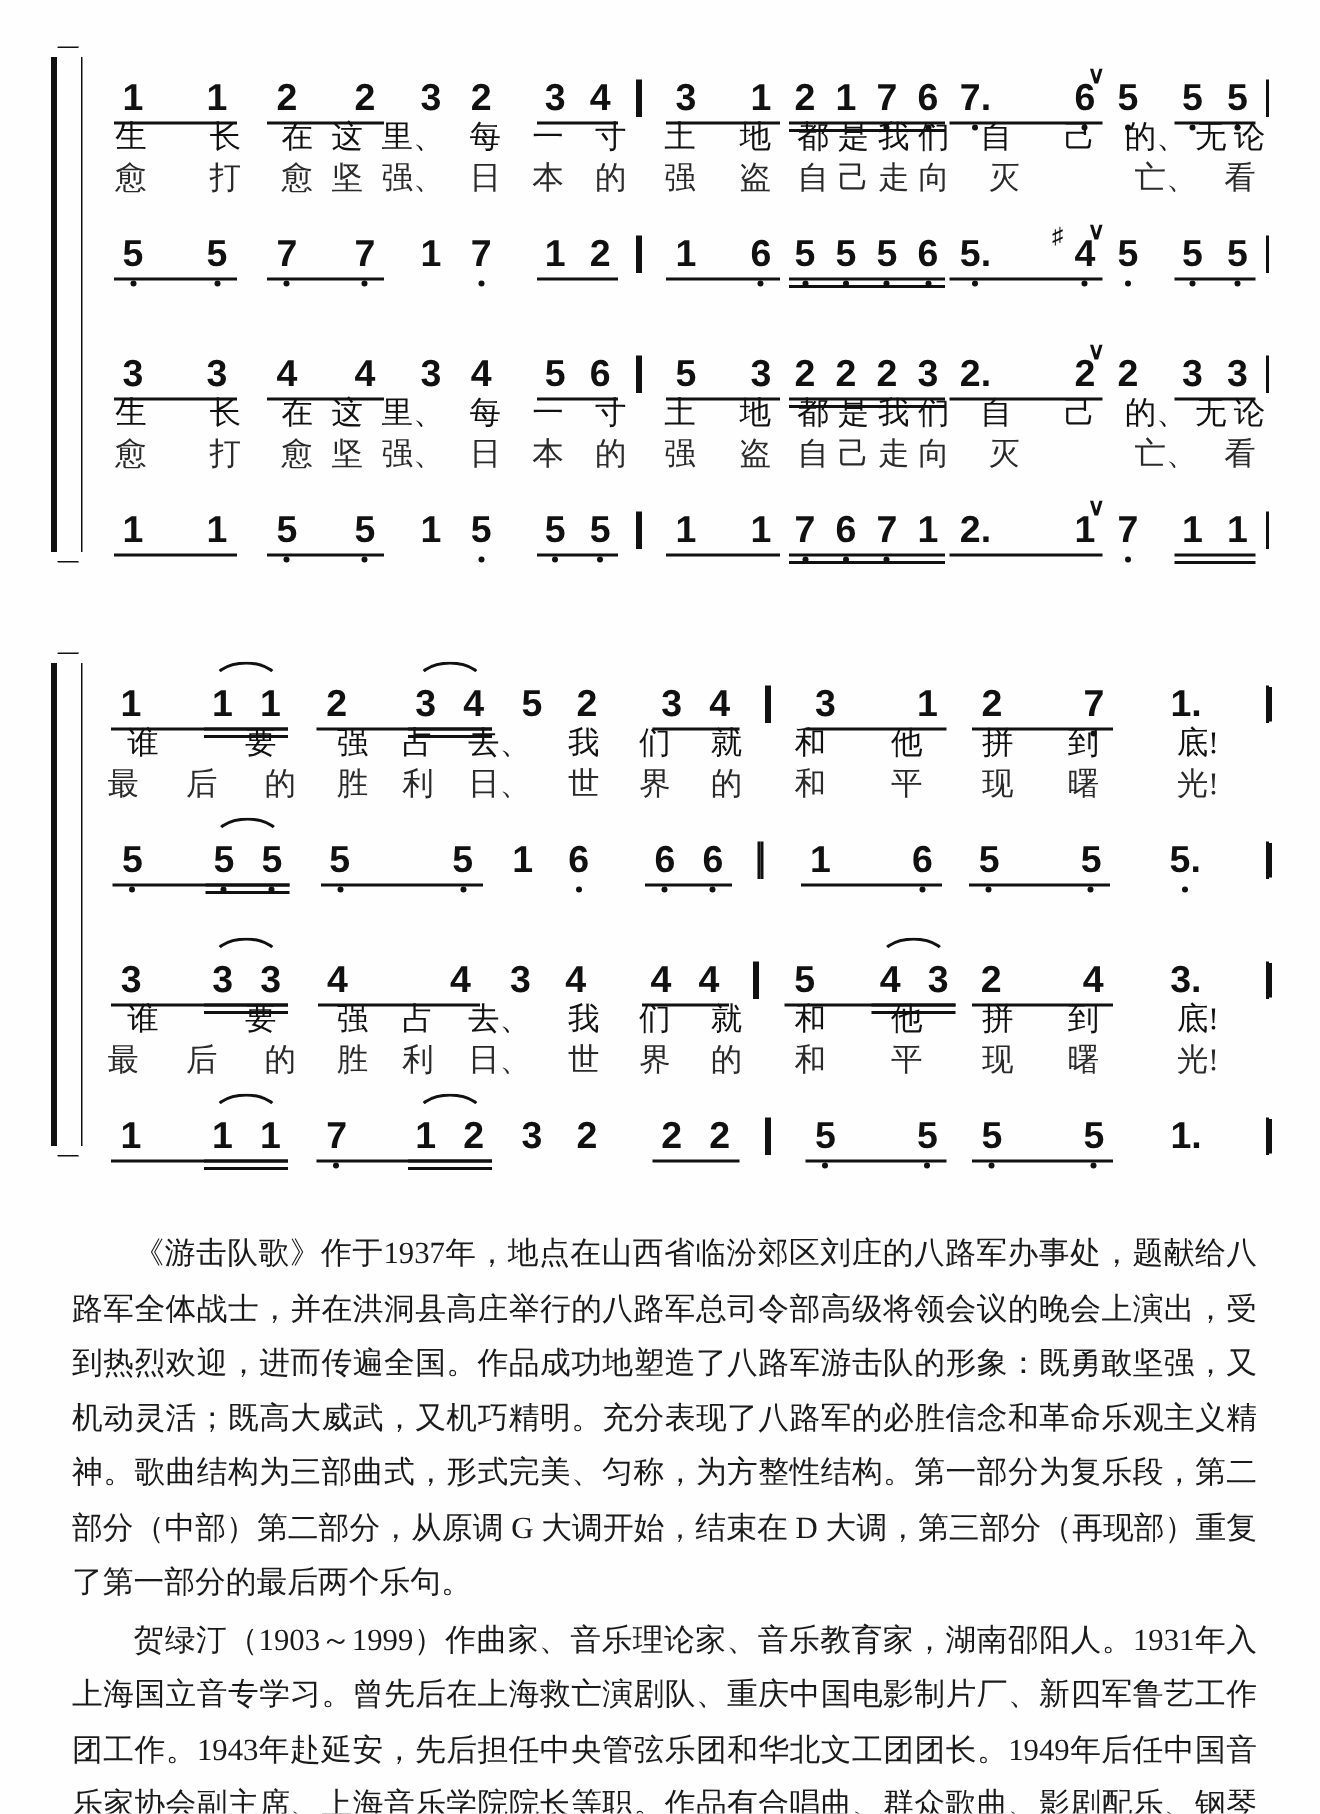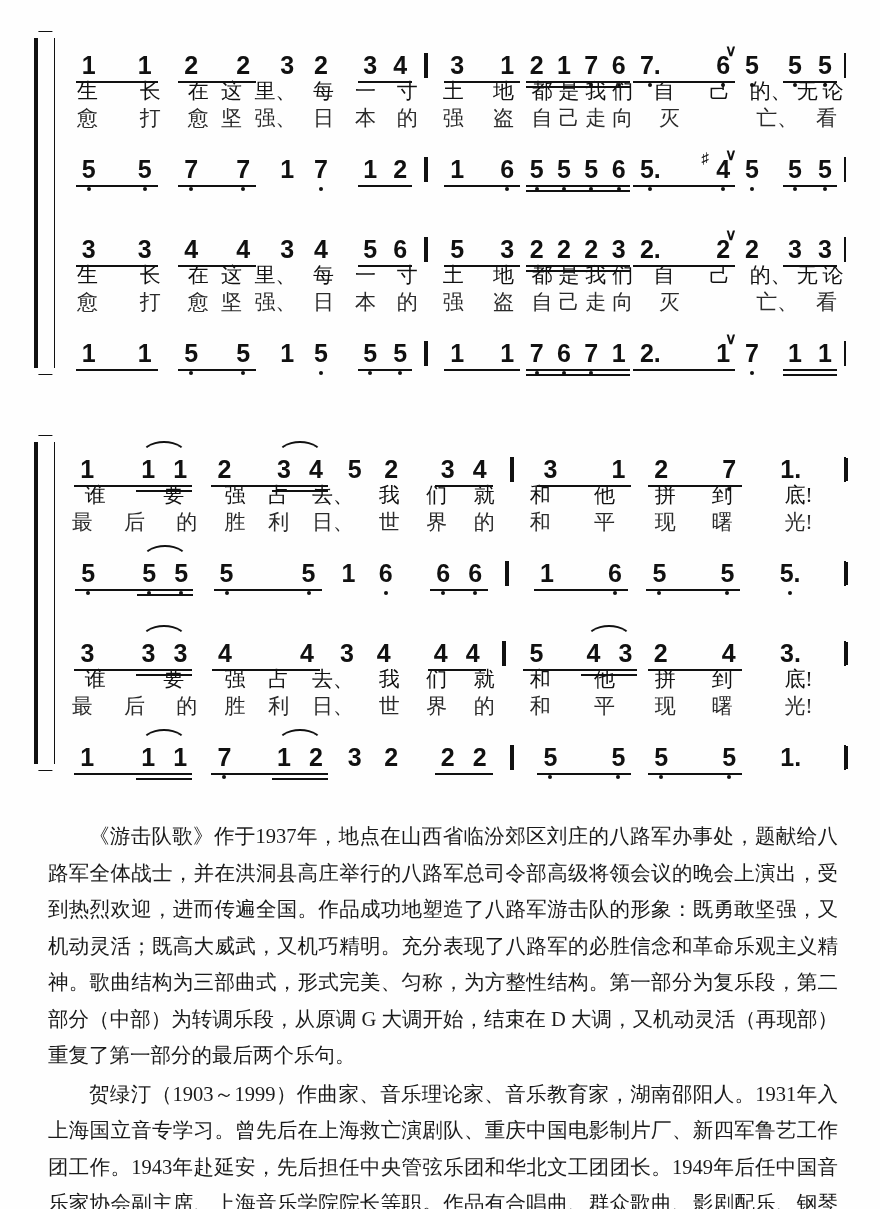--- a/index.html
+++ b/index.html
@@ -760,18 +760,18 @@
         </div>
         <div class="measure finalbar" style="width:100px;padding-right:14px;">
           <span class="note" style="width:40px;">1<span class="aug">.</span></span>
         </div>
       </div>
 
     </div>
   </div>
 
   <div class="prose" style="top:818px;">
-    <p class="para">《游击队歌》作于1937年，地点在山西省临汾郊区刘庄的八路军办事处，题献给八路军全体战士，并在洪洞县高庄举行的八路军总司令部高级将领会议的晚会上演出，受到热烈欢迎，进而传遍全国。作品成功地塑造了八路军游击队的形象：既勇敢坚强，又机动灵活；既高大威武，又机巧精明。充分表现了八路军的必胜信念和革命乐观主义精神。歌曲结构为三部曲式，形式完美、匀称，为方整性结构。第一部分为复乐段，第二部分（中部）为转调乐段，从原调 G 大调开始，结束在 D 大调，又机动灵活（再现部）重复了第一部分的最后两个乐句。</p>
+    <p class="para">《游击队歌》作于1937年，地点在山西省临汾郊区刘庄的八路军办事处，题献给八路军全体战士，并在洪洞县高庄举行的八路军总司令部高级将领会议的晚会上演出，受到热烈欢迎，进而传遍全国。作品成功地塑造了八路军游击队的形象：既勇敢坚强，又机动灵活；既高大威武，又机巧精明。充分表现了八路军的必胜信念和革命乐观主义精神。歌曲结构为三部曲式，形式完美、匀称，为方整性结构。第一部分为复乐段，第二部分（中部）第二部分，从原调 G 大调开始，结束在 D 大调，第三部分（再现部）重复了第一部分的最后两个乐句。</p>
     <p class="para">贺绿汀（1903～1999）作曲家、音乐理论家、音乐教育家，湖南邵阳人。1931年入上海国立音专学习。曾先后在上海救亡演剧队、重庆中国电影制片厂、新四军鲁艺工作团工作。1943年赴延安，先后担任中央管弦乐团和华北文工团团长。1949年后任中国音乐家协会副主席、上海音乐学院院长等职。作品有合唱曲、群众歌曲、影剧配乐、钢琴曲、管弦乐曲等。</p>
   </div>
 
 
 </div>
 
 </body></html>

